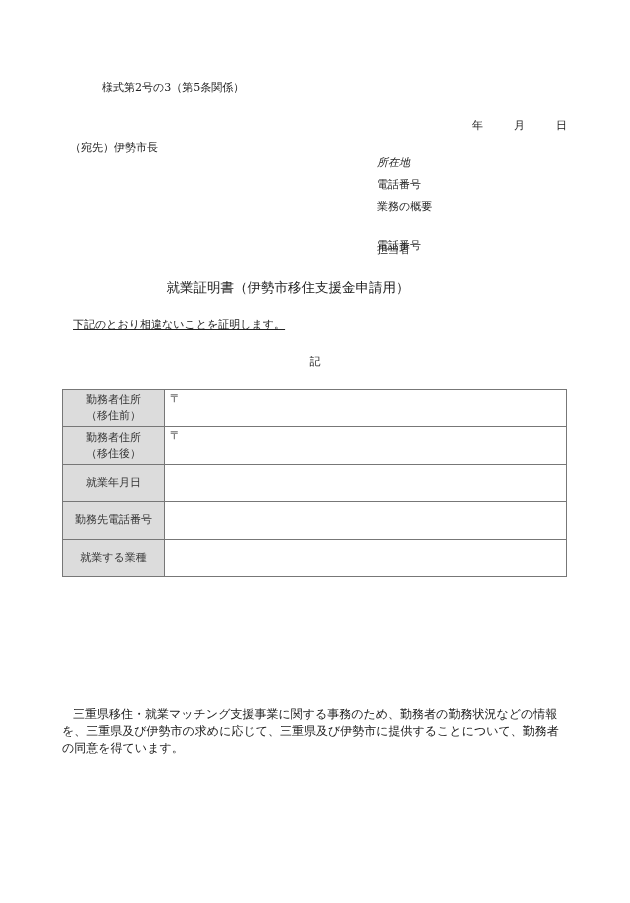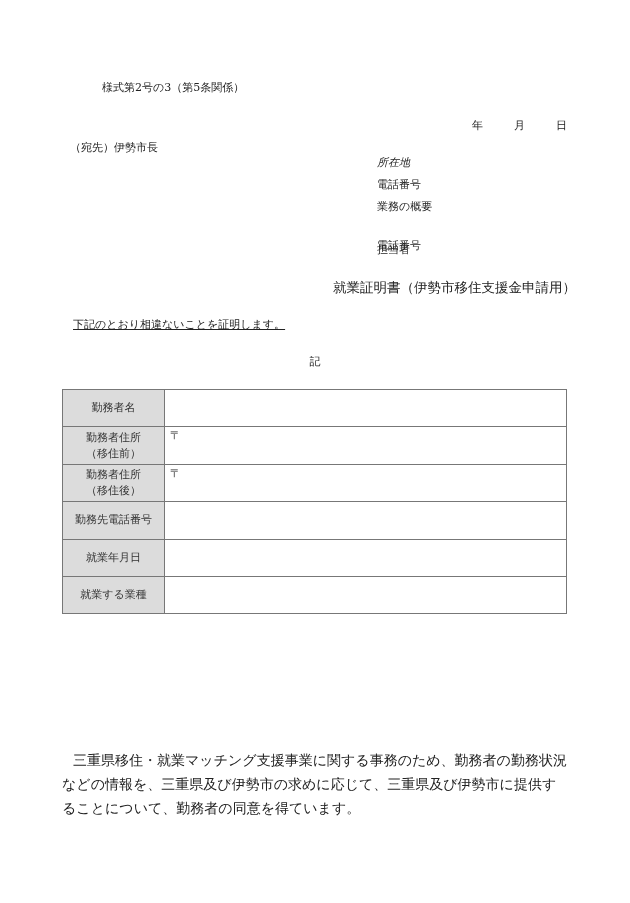--- a/index.html
+++ b/index.html
@@ -12,21 +12,21 @@
     .title { font-size: 13.5px; }
     .date span { display: inline-block; }
     .table {
       position: absolute; left: 62px; top: 389px; width: 505px;
       border-collapse: collapse; border: 1px solid #666;
     }
     .table td { border: 1px solid #777; height: 37.4px; padding: 0; vertical-align: middle; box-sizing: border-box; }
     .table td.lbl { width: 102px; background: #dcdcdc; text-align: center; font-size: 11px; line-height: 16px; color: #333; }
     .table td.val { background: #fff; vertical-align: top; font-size: 11px; padding: 2px 0 0 5px; }
     .postal { font-family: "DejaVu Sans", sans-serif; font-size: 11px; line-height: 11px; }
-    .para { position: absolute; left: 62px; top: 748px; width: 506px; font-size: 14px; line-height: 24px; color: #222; }
+    .para { position: absolute; left: 62px; top: 706px; width: 506px; font-size: 12px; line-height: 17px; color: #222; }
     .para .indent { display: inline-block; width: 11px; }
   </style>
 </head>
 <body>
 
 <div class="abs f11" style="left:74px; top:80px;margin-left:28px;">様式第2号の3（第5条関係）</div>
 
 <div class="abs f11 date" style="left:472px; top:118px;">
   <span>年</span>
   <span style="width:24px"></span>
@@ -36,46 +36,42 @@
 </div>
 
 <div class="abs f11" style="left:70px; top:140px;">（宛先）伊勢市長</div>
 
 <div class="abs f11" style="left:377px; top:155px;font-style:italic;">所在地</div>
 <div class="abs f11" style="left:377px; top:177px;">電話番号</div>
 <div class="abs f11" style="left:377px; top:199px;">業務の概要</div>
 <div class="abs f11" style="left:377px; top:220px;margin-top:18px;">電話番号</div>
 <div class="abs f11" style="left:377px; top:242px;">担当者</div>
 
-<div class="abs title" style="left:0; width:576px; text-align:right; top:279px;">就業証明書（伊勢市移住支援金申請用）</div>
+<div class="abs title" style="left:0; width:576px; text-align:center; top:279px;">就業証明書（伊勢市移住支援金申請用）</div>
 
 <div class="abs f11" style="left:73px; top:317px;text-decoration:underline;">下記のとおり相違ないことを証明します。</div>
 
 <div class="abs f11" style="left:0; width:630px; text-align:center; top:354px;">記</div>
 
 <table class="table">
   <tbody>
-      <tr>
-    <td class="lbl"><span>勤務者名</span></td>
-    <td class="val"><span></span></td>
-  </tr>
   <tr>
     <td class="lbl"><span>勤務者住所</span><br><span>（移住前）</span></td>
     <td class="val"><span class="postal">〒</span></td>
   </tr>
   <tr>
     <td class="lbl"><span>勤務者住所</span><br><span>（移住後）</span></td>
     <td class="val"><span class="postal">〒</span></td>
   </tr>
   <tr>
-    <td class="lbl"><span>勤務先電話番号</span></td>
+    <td class="lbl"><span>就業年月日</span></td>
     <td class="val"><span></span></td>
   </tr>
   <tr>
-    <td class="lbl"><span>就業年月日</span></td>
+    <td class="lbl"><span>勤務先電話番号</span></td>
     <td class="val"><span></span></td>
   </tr>
   <tr>
     <td class="lbl"><span>就業する業種</span></td>
     <td class="val"><span></span></td>
   </tr>
 </tbody>
   </table>
 
 <div class="para"><span class="indent"></span><span>三重県移住・就業マッチング支援事業に関する事務のため、勤務者の勤務状況などの情報を、三重県及び伊勢市の求めに応じて、三重県及び伊勢市に提供することについて、勤務者の同意を得ています。</span></div>

